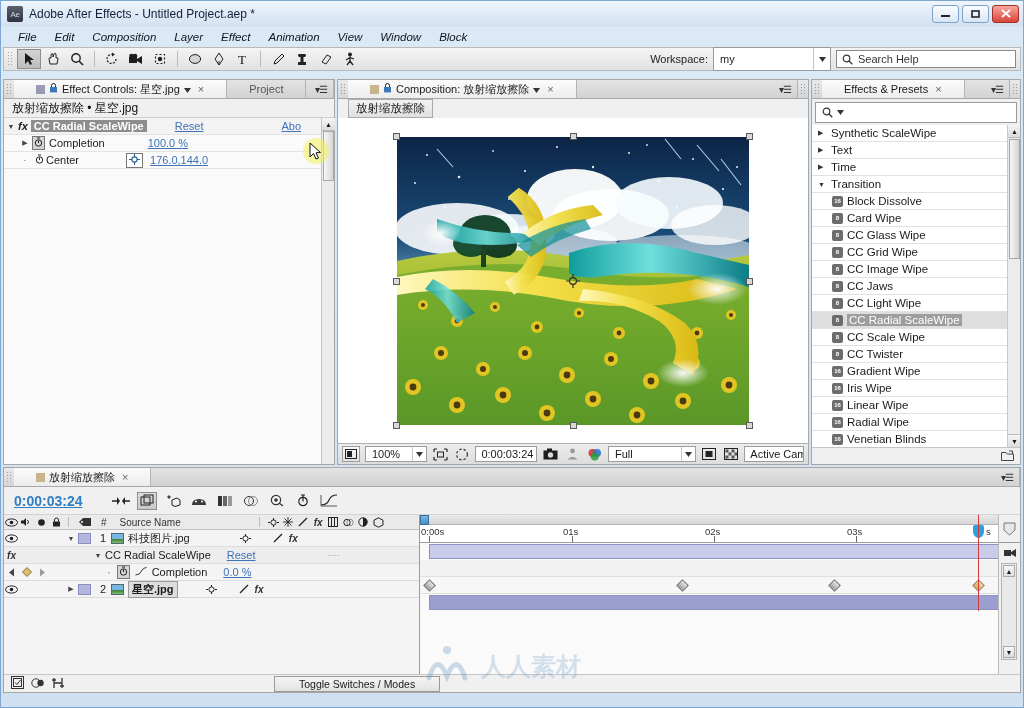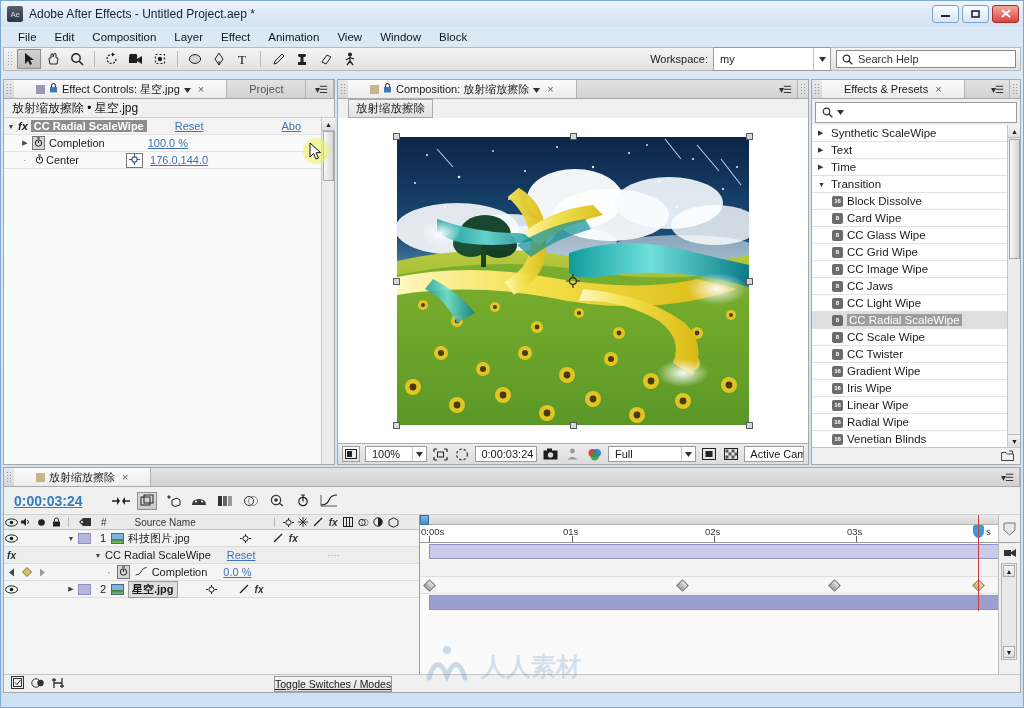--- a/index.html
+++ b/index.html
@@ -38,21 +38,21 @@
   }
   .wbtn.close { background:linear-gradient(to bottom,#f6a79b,#d8443a);border-color:#a33029; }
   .wbtn svg { display:block; }
 
   
   .menubar {
     height:19px; display:flex; align-items:center; gap:0px;
     padding-left:8px;
     background:transparent;
   }
-  .menubar .mi { padding:1px 9px; font-size:11.5px; color:#10151f; cursor:default;}
+  .menubar .mi { padding:1px 9px; font-size:11.5px; color:#10151f; cursor:default;font-style:italic;}
 
   
   .toolbar {
     height:24px;margin:1px 2px 0 2px;
     background:linear-gradient(to bottom,#f4f4f4,#e2e2e2);
     border:1px solid #b9b9b9;
     display:flex;align-items:center;position:relative;
   }
   .grip { width:7px;height:16px;margin:0 3px;
     background-image:radial-gradient(#9a9a9a 35%, transparent 36%);
@@ -202,21 +202,21 @@
   .nav-end { position:absolute;top:0px;width:9px;height:10px;background:linear-gradient(to bottom,#7ab8e4,#3f90cc);
     border:1px solid #3b6f99;}
   .lbar { position:absolute;height:15px;border:1px solid #8e91c4; }
   .kf { position:absolute;width:9px;height:9px;background:linear-gradient(to bottom,#e8e8e8,#9f9f9f);
     border:1px solid #6b6b6b;transform:rotate(45deg); }
   .kf.amber { background:linear-gradient(to bottom,#f2d9a0,#cfa961);border-color:#9a7c3e; }
   .tl-rightcol { width:22px;background:#f0f0f0;border-left:1px solid #bbb;position:relative; }
   .tl-foot { height:18px;background:#f0f0f0;border-top:1px solid #c6c6c6;display:flex;
     align-items:center;gap:7px;padding-left:7px;position:relative;}
   .toggle-btn { position:absolute;left:270px;border:1px solid #9a9a9a;
-    background:linear-gradient(to bottom,#f5f5f5,#e2e2e2);padding:1px 0;font-size:10.5px;text-decoration:underline;}
+    background:linear-gradient(to bottom,#f5f5f5,#e2e2e2);padding:1px 24px;font-size:10.5px;}
   .wm { position:absolute;left:415px;bottom:2px;display:flex;align-items:center;gap:6px;
      opacity:.28;pointer-events:none; }
   .wm-text { font-size:25px;color:#6f9ec9;font-weight:bold; }
   .statusbar { position:absolute;left:0;right:0;bottom:0;height:12px;background:#cfe0f2; }
 </style>
 </head>
 <body>
 
 <div class="app">
 
@@ -926,21 +926,21 @@
               </svg>
           </span>
           <span style="width:1px;height:10px;background:#bbb;margin:0 4px"></span>
           <span class="sw" style="width:24px">
             <svg width="14" height="10">
                 <path d="M1 5 L5 1 L13 1 L13 9 L5 9 Z" fill="#333"></path>
                 <circle cx="4" cy="5" r="1" fill="#fff"></circle>
               </svg>
           </span>
           <span style="margin-left:4px">#</span>
-          <span style="margin-left:28px">Source Name</span>
+          <span style="margin-left:13px">Source Name</span>
           <span style="width:1px;height:10px;background:#bbb;margin:0 6px 0 78px"></span>
           <span class="sw">
             <svg width="11" height="9">
                 <circle cx="5.5" cy="4.5" r="2.6" fill="none" stroke="#222"></circle>
                 <path d="M5.5 0 L5.5 2 M5.5 7 L5.5 9 M0 4.5 L2 4.5 M9 4.5 L11 4.5" stroke="#222"></path>
               </svg>
           </span>
           <span class="sw">
             <svg width="10" height="10">
                 <path d="M5 0 L5 10 M0 5 L10 5 M1.5 1.5 L8.5 8.5 M8.5 1.5 L1.5 8.5" stroke="#222" stroke-width="0.9"></path>

